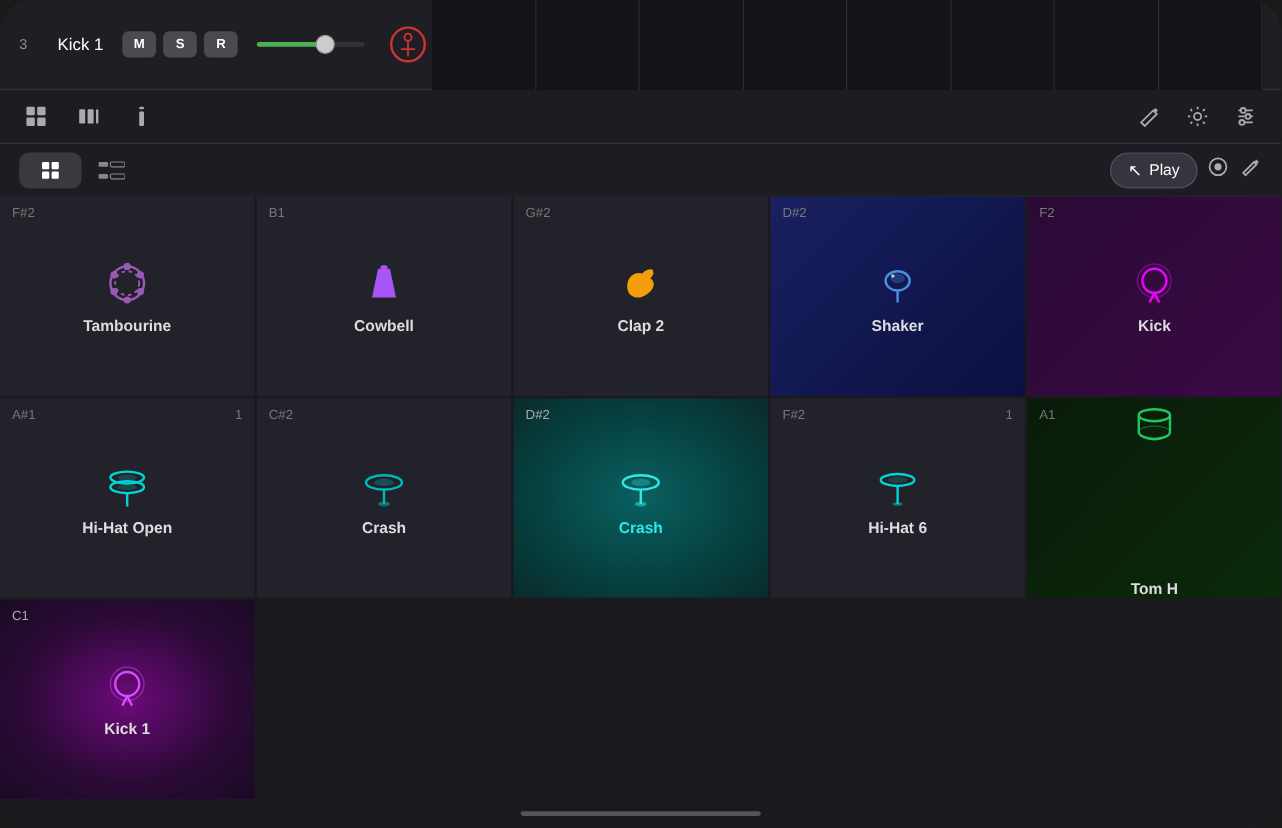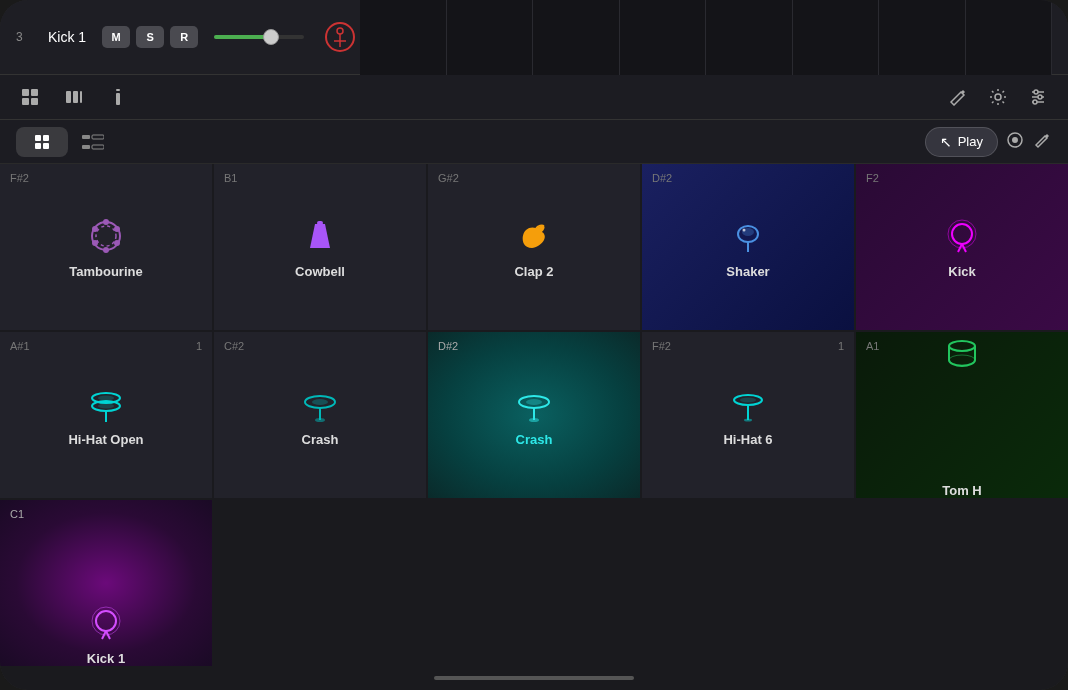--- a/index.html
+++ b/index.html
@@ -267,21 +267,20 @@
     .pad-label {
       font-size: 13px;
       color: #ddd;
       text-align: center;
       font-weight: bold;
     }
 
     
     .pad-kick1 {
       background: radial-gradient(ellipse at center, #6b0a7a 0%, #2a0a35 60%, #1a0a25 100%);
-      justify-content: flex-end;
     }
 
     .pad-ride {
       background: radial-gradient(ellipse at center, #0a6060 0%, #064040 60%, #0a2a2a 100%);
     }
 
     .pad-shaker {
       background: linear-gradient(135deg, #1a2060 0%, #0a1040 100%);
     }
 

